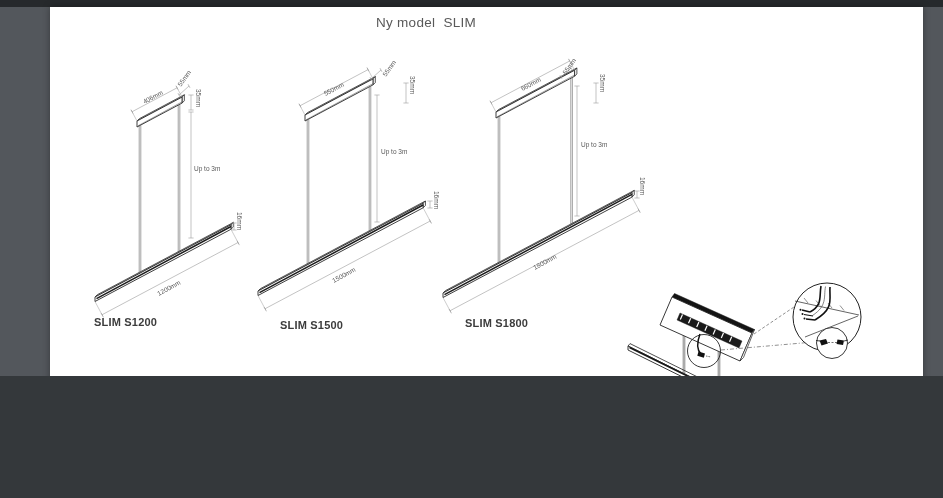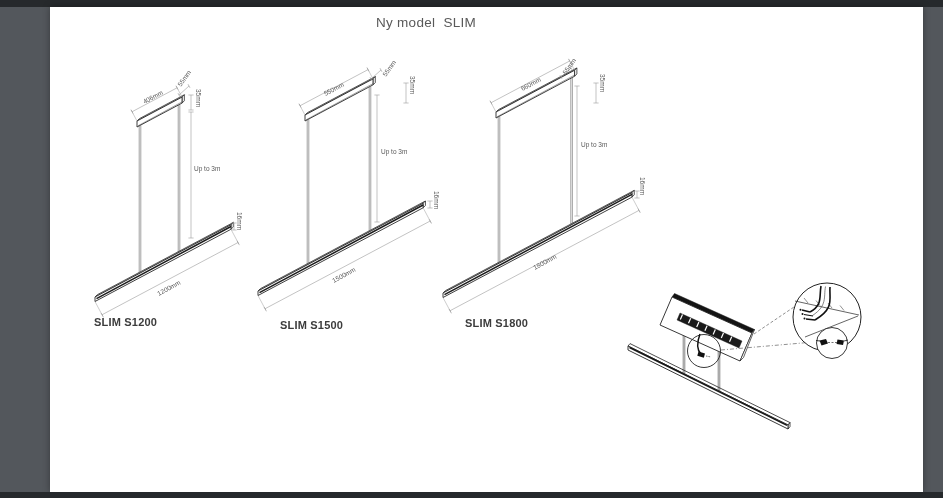--- a/index.html
+++ b/index.html
@@ -1,16 +1,16 @@
 <!DOCTYPE html>
 <html><head>
 <meta charset="utf-8">
 <style>
   html,body{margin:0;padding:0;background:#34383b;}
-  .screen{position:relative;width:943px;height:498px;background:#53575c;overflow:hidden;
+  .screen{position:relative;width:943px;height:376px;background:#53575c;overflow:hidden;
           font-family:"Liberation Sans", sans-serif;}
   .strip-top{position:absolute;left:0;top:0;width:943px;height:7px;background:#26292c;}
   .strip-bottom{position:absolute;left:0;top:492px;width:943px;height:6px;background:#26292c;}
   .page{position:absolute;left:50px;top:7px;width:873px;height:485px;background:#ffffff;
         box-shadow:0 0 7px rgba(0,0,0,0.35);}
   svg.overlay{position:absolute;left:0;top:0;width:943px;height:498px;}
   svg.overlay text{font-family:"Liberation Sans", sans-serif;}
   .dim-label{font-size:6.5px;fill:#595959;}
   .model-label{font-size:11px;font-weight:bold;fill:#3c3c3c;letter-spacing:0.2px;}
   .title-label{font-size:13.5px;fill:#595959;letter-spacing:0.3px;white-space:pre;}

